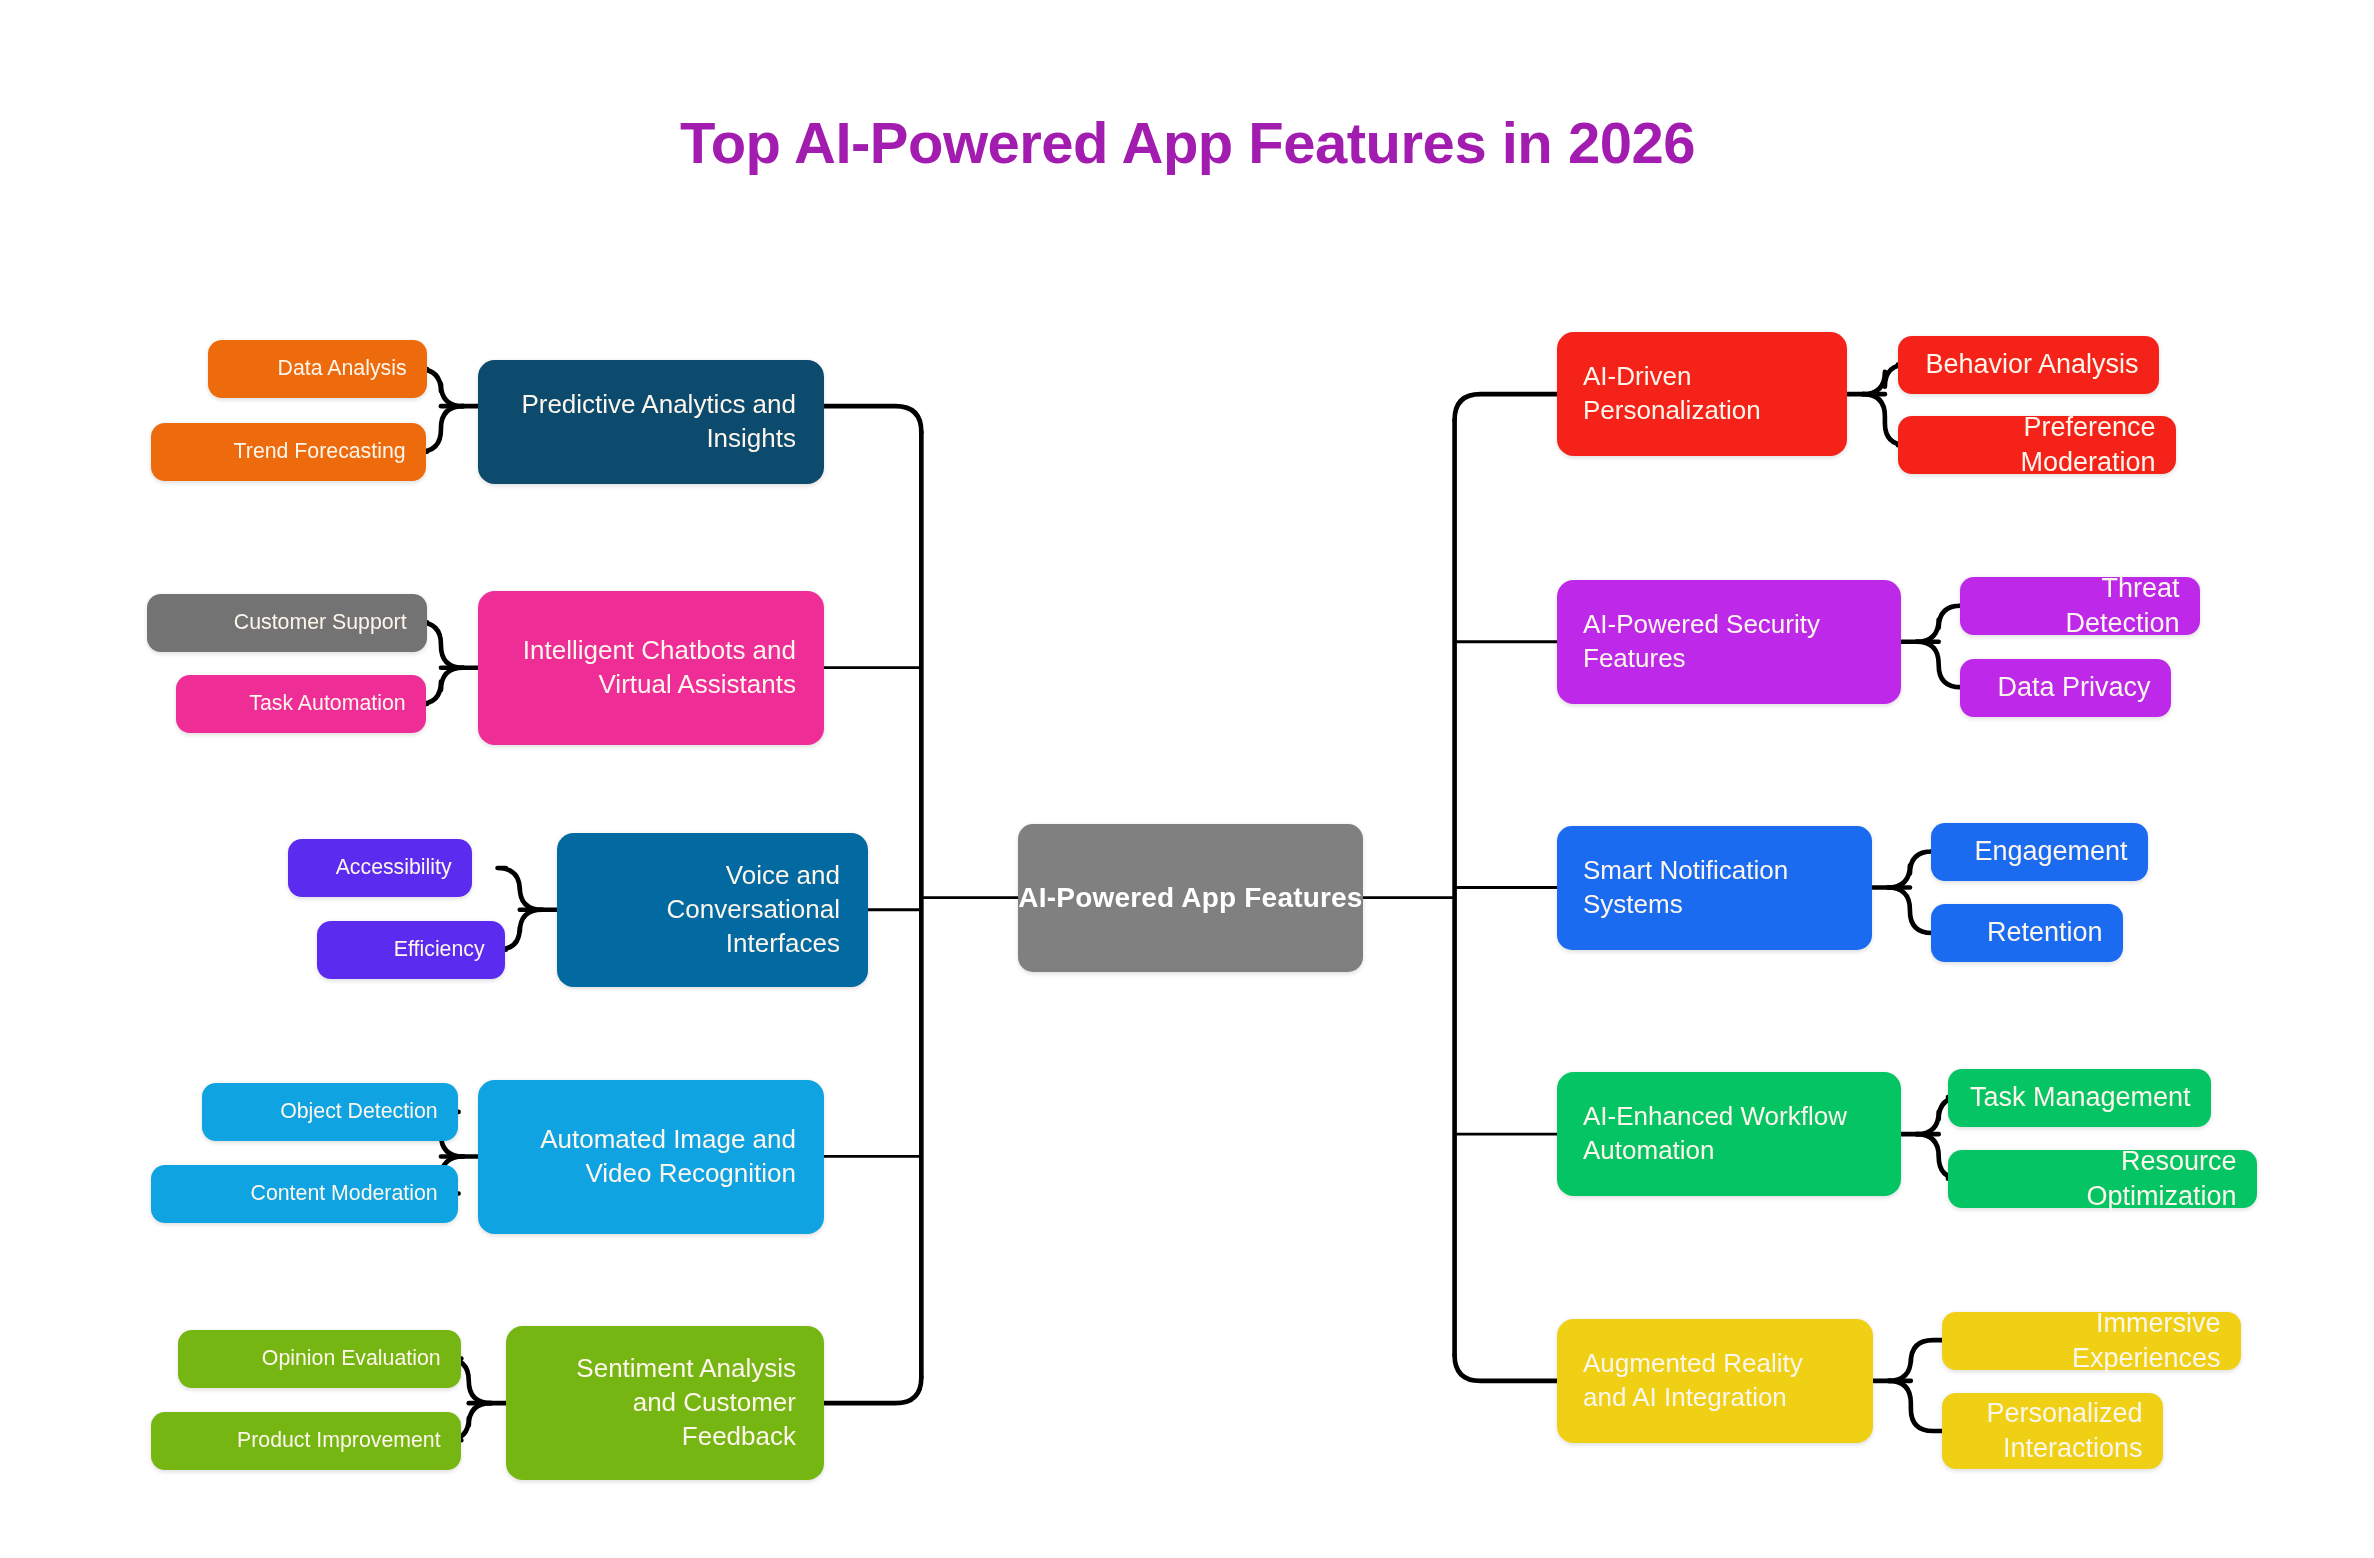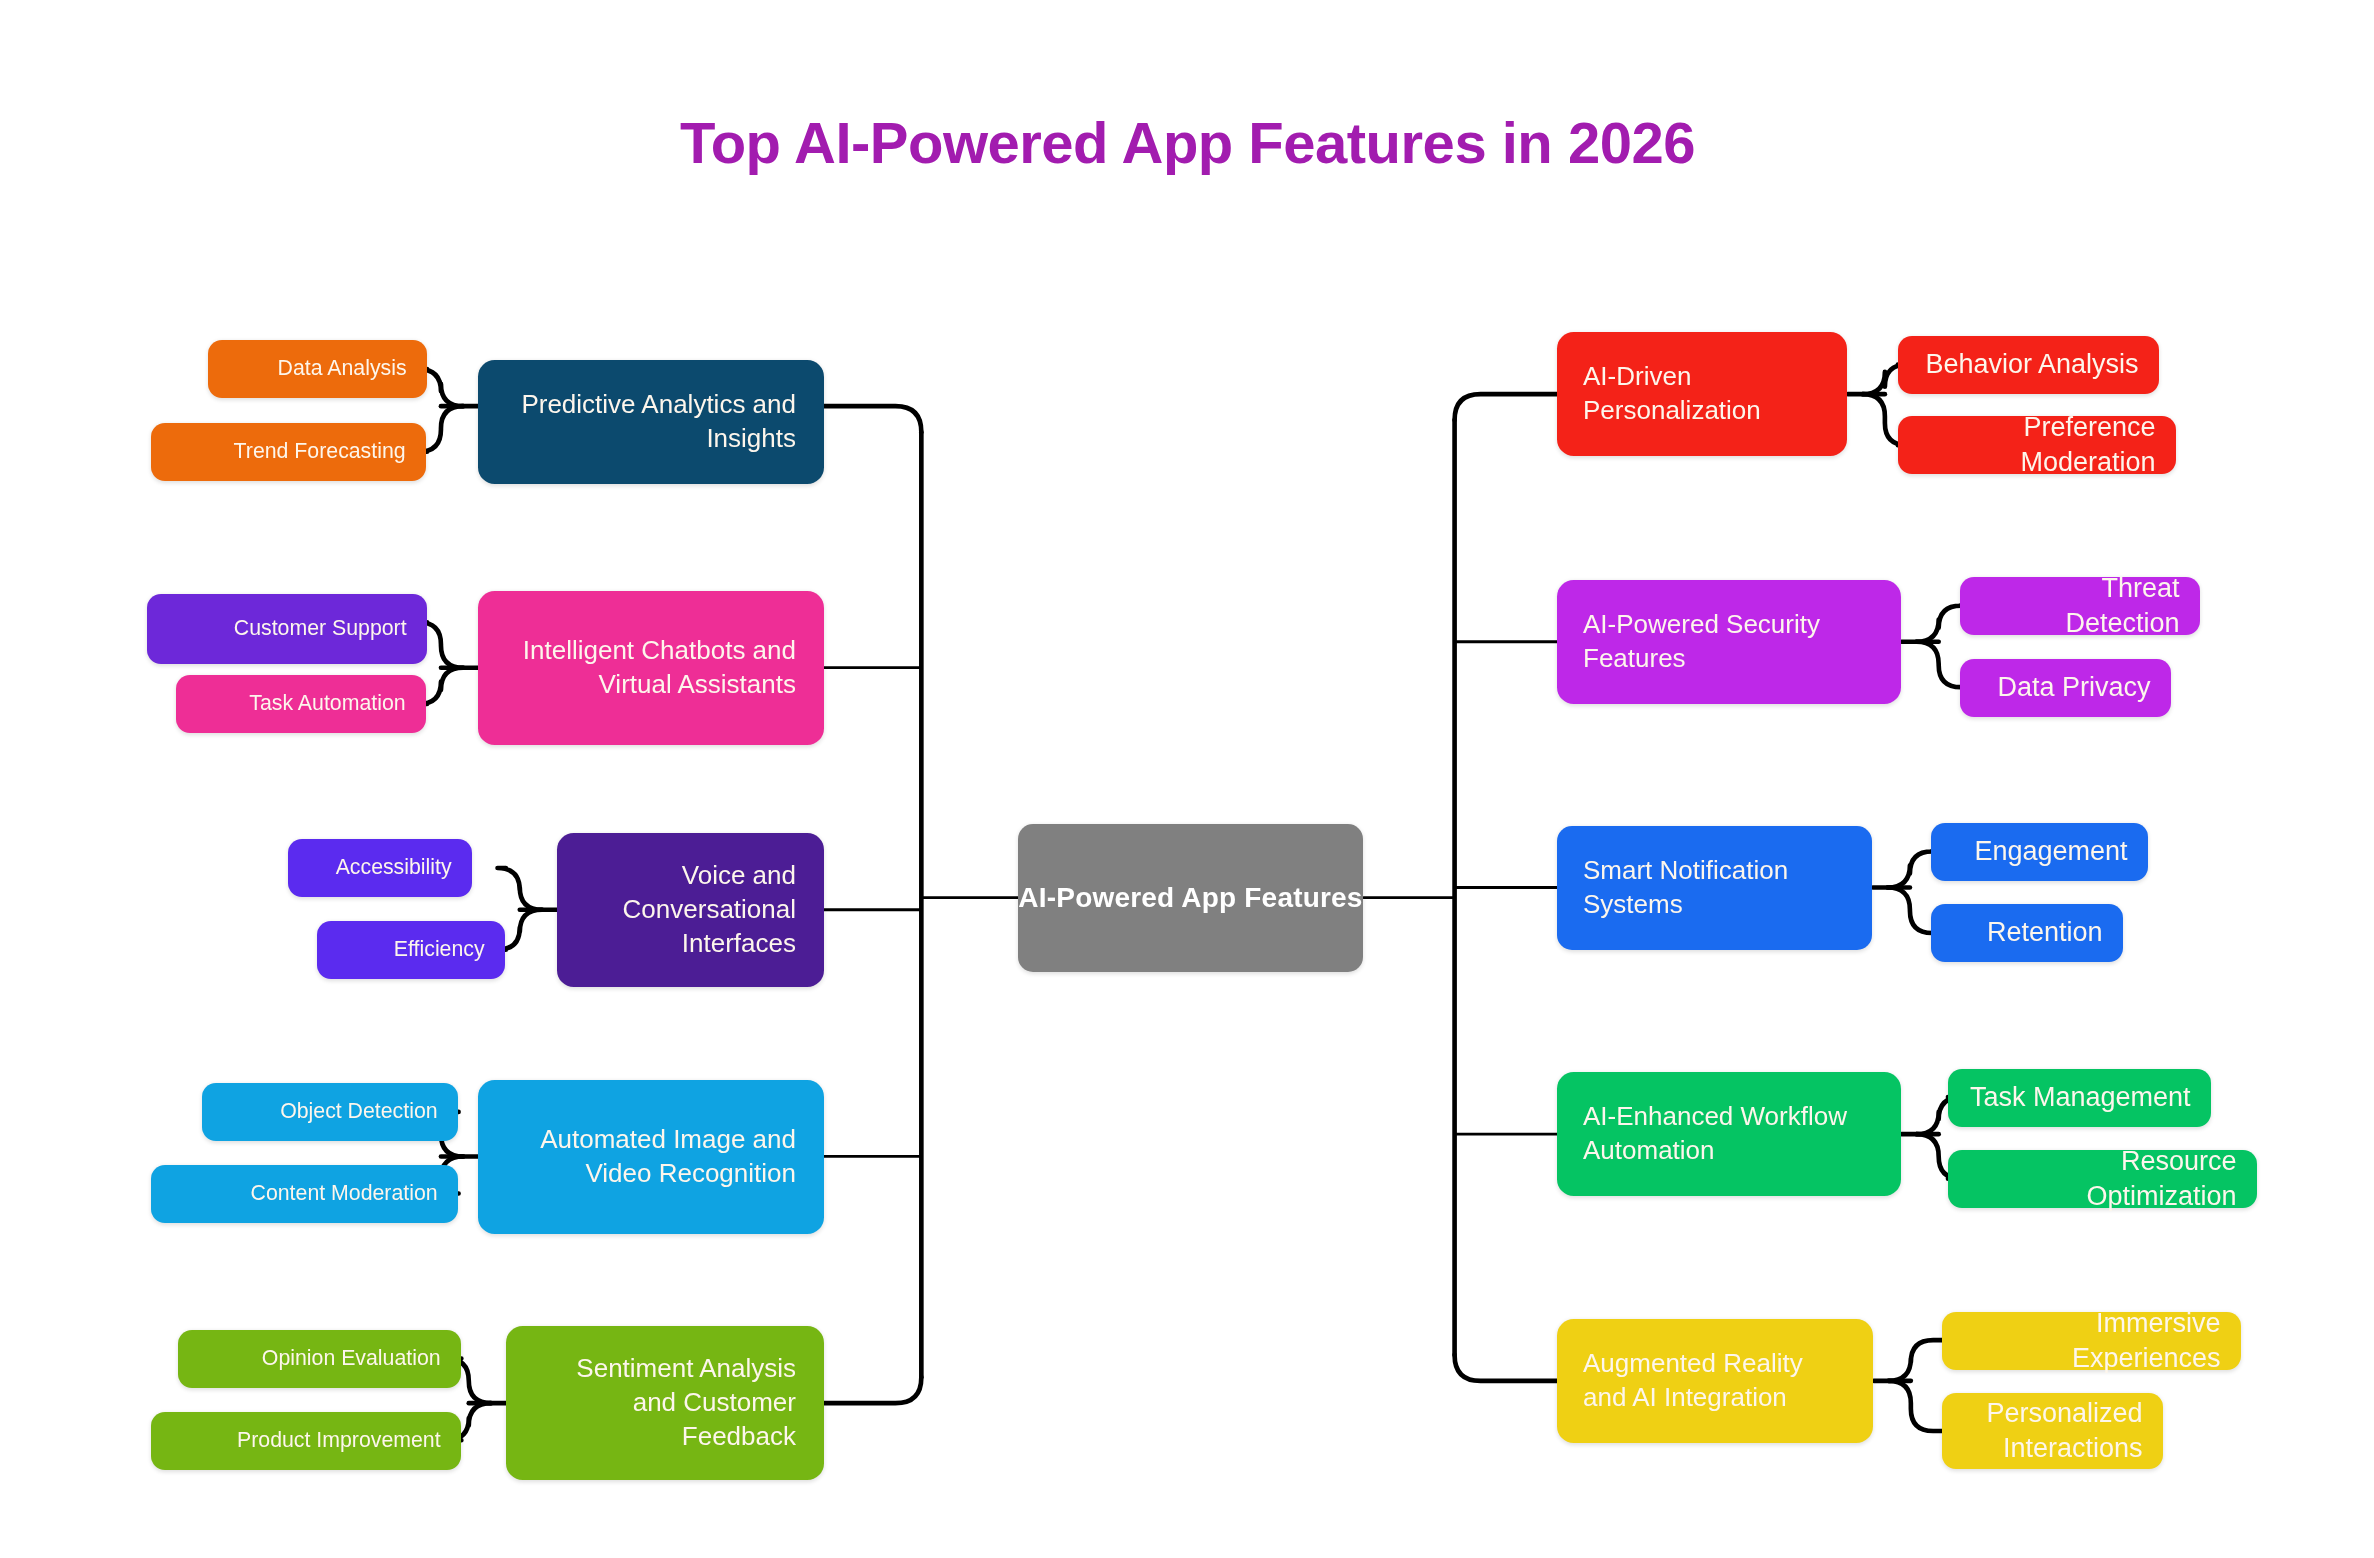--- a/index.html
+++ b/index.html
@@ -144,27 +144,27 @@
     </div>
     <div class="node leaf-left" style="left: 208px; top: 340px; width: 219px; height: 58px; background: rgb(237, 107, 12);">
       <span>Data Analysis</span>
     </div>
     <div class="node leaf-left" style="left: 151px; top: 423px; width: 275px; height: 58px; background: rgb(237, 107, 12);">
       <span>Trend Forecasting</span>
     </div>
     <div class="node branch-left" style="left: 478px; top: 591px; width: 346px; height: 154px; background: rgb(238, 46, 150);">
       <span>Intelligent Chatbots and Virtual Assistants</span>
     </div>
-    <div class="node leaf-left" style="left: 147px; top: 594px; width: 280px; height: 70px; background: #6d28d9;">
+    <div class="node leaf-left" style="left: 147px; top: 594px; width: 280px; height: 58px; background: #737373;">
       <span>Customer Support</span>
     </div>
     <div class="node leaf-left" style="left: 176px; top: 675px; width: 250px; height: 58px; background: rgb(238, 46, 150);">
       <span>Task Automation</span>
     </div>
-    <div class="node branch-left" style="left: 557px; top: 833px; width: 267px; height: 154px; background: #4c1d95;">
+    <div class="node branch-left" style="left: 557px; top: 833px; width: 311px; height: 154px; background: #0369a1;">
       <span>Voice and Conversational Interfaces</span>
     </div>
     <div class="node leaf-left" style="left: 288px; top: 839px; width: 184px; height: 58px; background: rgb(91, 43, 239); padding-left: 45px;">
       <span>Accessibility</span>
     </div>
     <div class="node leaf-left" style="left: 317px; top: 921px; width: 188px; height: 58px; background: rgb(91, 43, 239);">
       <span>Efficiency</span>
     </div>
     <div class="node branch-left" style="left: 478px; top: 1080px; width: 346px; height: 154px; background: rgb(15, 163, 226);">
       <span>Automated Image and Video Recognition</span>

